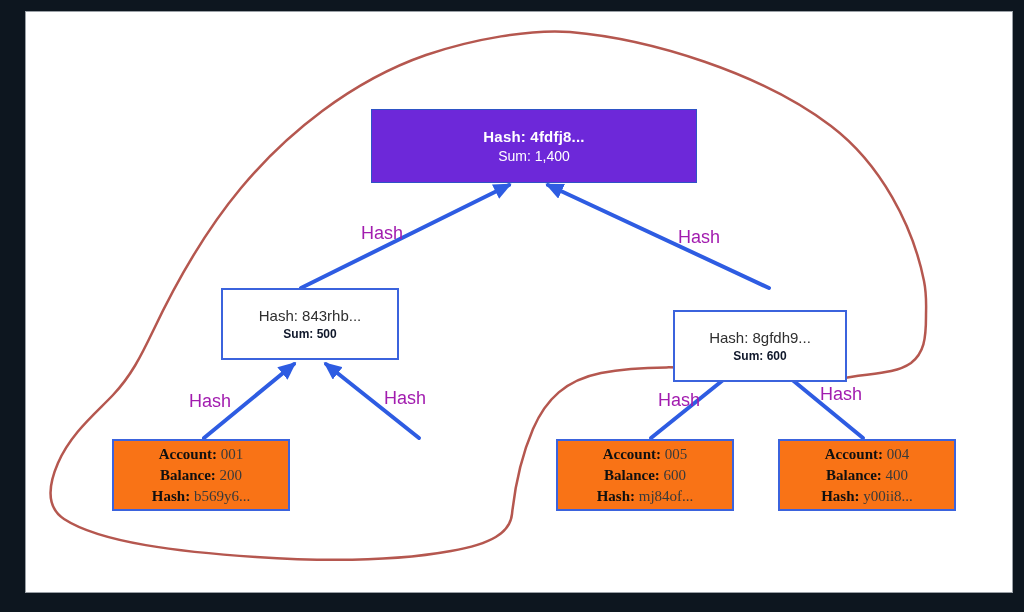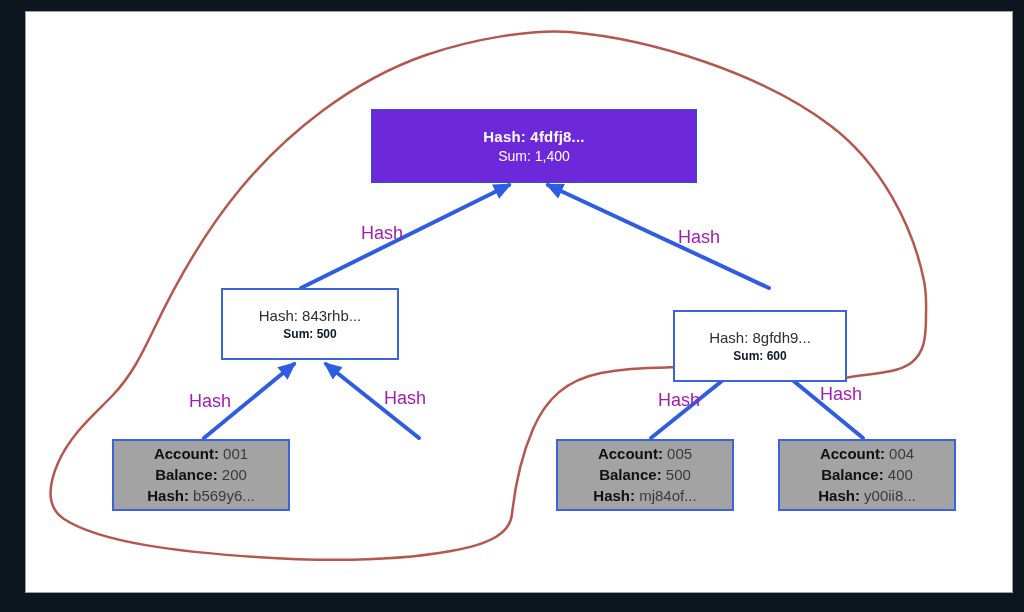--- a/index.html
+++ b/index.html
@@ -9,21 +9,21 @@
   .layer{position:absolute;left:0;top:0;width:988px;height:582px;}
   .node{position:absolute;box-sizing:border-box;display:flex;flex-direction:column;align-items:center;justify-content:center;text-align:center;}
   .root-node{left:345px;top:97px;width:326px;height:74px;background:#6d28d9;border:1px solid #2e53c6;color:#ffffff;gap:3px;}
   .root-hash{font-size:15px;font-weight:bold;letter-spacing:.2px;}
   .root-sum{font-size:14px;font-weight:normal;}
   .mid-node{width:178px;height:72px;background:#ffffff;border:2px solid #3b63dd;gap:3px;}
   .mid-left{left:195px;top:276px;}
   .mid-right{left:647px;top:276px;width:174px;margin-top:22px;}
   .mid-hash{font-size:15px;color:#2f2f2f;}
   .mid-sum{font-size:12px;font-weight:bold;color:#0f172a;}
-  .leaf-node{width:178px;height:72px;background:#a3a3a3;border:2px solid #3b63dd;gap:1px;}
+  .leaf-node{width:178px;height:72px;background:#f97316;border:2px solid #3b63dd;gap:1px;font-family:Liberation Serif, serif;}
   .leaf-1{left:86px;top:427px;}
   .leaf-2{left:308px;top:427px;}
   .leaf-3{left:530px;top:427px;}
   .leaf-4{left:752px;top:427px;}
   .leaf-row{font-size:15px;line-height:20px;color:#3a3a3a;}
   .leaf-row b{color:#101010;}
   .edge-label{position:absolute;transform:translate(-50%,-50%);font-size:18px;color:#a21caf;}
   svg{display:block;}
 </style>
 </head>
@@ -93,21 +93,21 @@
 
     <div class="node leaf-node leaf-1">
       <div class="leaf-row"><b>Account:</b> <span>001</span></div>
       <div class="leaf-row"><b>Balance:</b> <span>200</span></div>
       <div class="leaf-row"><b>Hash:</b> <span>b569y6...</span></div>
     </div>
 
 
     <div class="node leaf-node leaf-3">
       <div class="leaf-row"><b>Account:</b> <span>005</span></div>
-      <div class="leaf-row"><b>Balance:</b> <span>500</span></div>
+      <div class="leaf-row"><b>Balance:</b> <span>600</span></div>
       <div class="leaf-row"><b>Hash:</b> <span>mj84of...</span></div>
     </div>
 
     <div class="node leaf-node leaf-4">
       <div class="leaf-row"><b>Account:</b> <span>004</span></div>
       <div class="leaf-row"><b>Balance:</b> <span>400</span></div>
       <div class="leaf-row"><b>Hash:</b> <span>y00ii8...</span></div>
     </div>
 
   </div>

